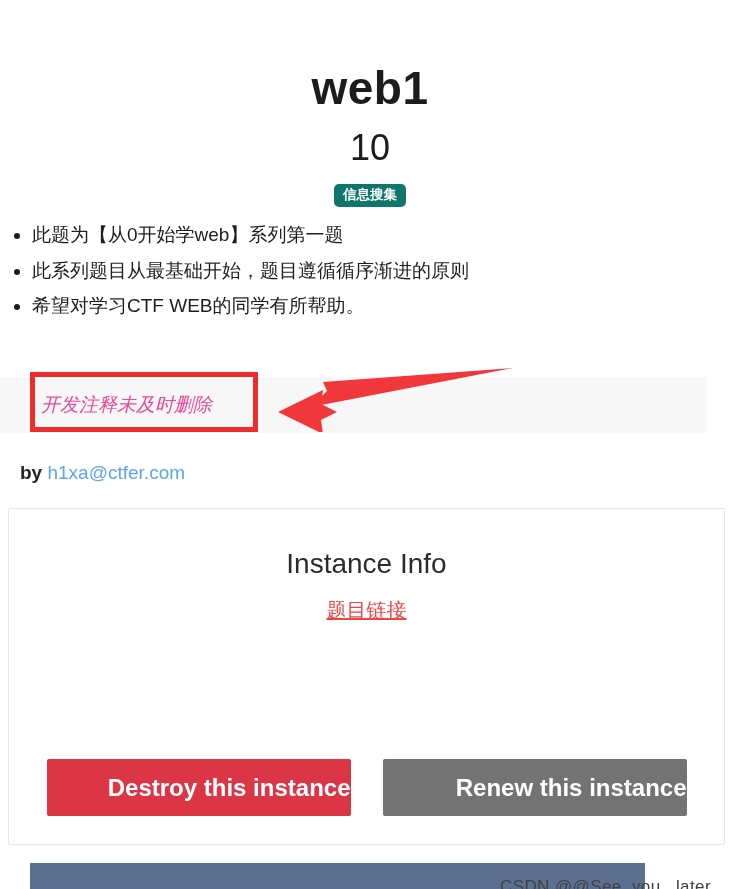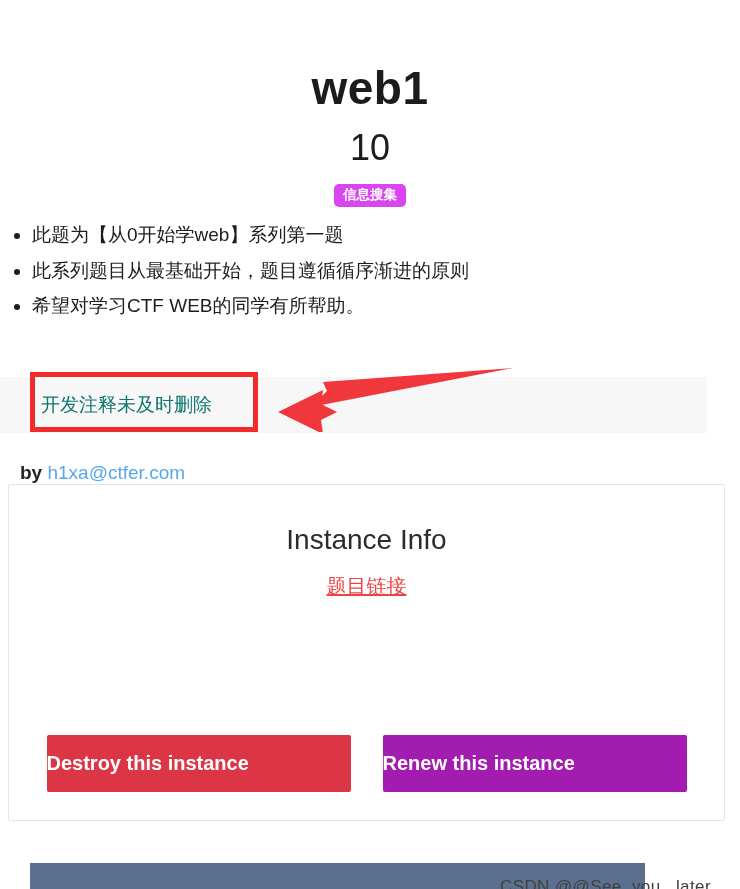--- a/index.html
+++ b/index.html
@@ -44,21 +44,21 @@
     line-height: 1.15;
     color: #1c1c1c;
   }
 
   .badge-row {
     text-align: center;
     margin-top: 16px;
   }
   .category-badge {
     display: inline-block;
-    background: #d946ef;
+    background: #0f766e;
     color: #ffffff;
     font-size: 13.5px;
     font-weight: 700;
     padding: 3px 9px 4px 9px;
     border-radius: 5px;
     line-height: 1.2;
   }
 
   
   .desc-list {
@@ -79,23 +79,24 @@
     top: 337px;
     width: 707px;
     height: 56px;
     background: #f7f7f7;
   }
   .comment-text {
     position: absolute;
     left: 41px;
     top: 352px;
     font-size: 19px;
-    color: #0f766e;
+    color: #ec4899;
     white-space: nowrap;
     font-family: "Liberation Serif", "DejaVu Serif", serif;
+    font-style: italic;
   }
 
   
   .annotation-rect {
     position: absolute;
     left: 30px;
     top: 332px;
     width: 228px;
     height: 60px;
     border: 5px solid #f02b2b;
@@ -124,21 +125,21 @@
   .author-line .author-mail {
     color: #5aa7e8;
     font-weight: 400;
     text-decoration: none;
   }
 
   
   .instance-card {
     position: absolute;
     left: 8px;
-    top: 444px;
+    top: 468px;
     width: 717px;
     height: 337px;
     border: 1px solid #e6e6e6;
     box-sizing: border-box;
     background: #ffffff;
     border-radius: 2px;
   }
   .instance-title {
     margin: 0;
     padding-top: 38px;
@@ -179,32 +180,32 @@
     top: 250px;
     width: 100%;
     display: flex;
     justify-content: center;
     gap: 32px;
   }
   .btn {
     border: none;
     border-radius: 2px;
     color: #ffffff;
-    font-size: 20px;
+    font-size: 24px;
     font-weight: 700;
     font-family: "Liberation Sans", "DejaVu Sans", sans-serif;
     width: 304px;
     height: 57px;
     line-height: 57px;
-    text-align: left;
+    text-align: right;
     padding: 0;
     cursor: pointer;
   }
   .btn-destroy { background: #dc3545; }
-  .btn-renew   { background: #a21caf; }
+  .btn-renew   { background: #737373; }
 
   
   .view-hint-bar {
     position: absolute;
     left: 30px;
     top: 823px;
     width: 615px;
     height: 66px;
     background: #5b708f;
     color: #ffffff;

